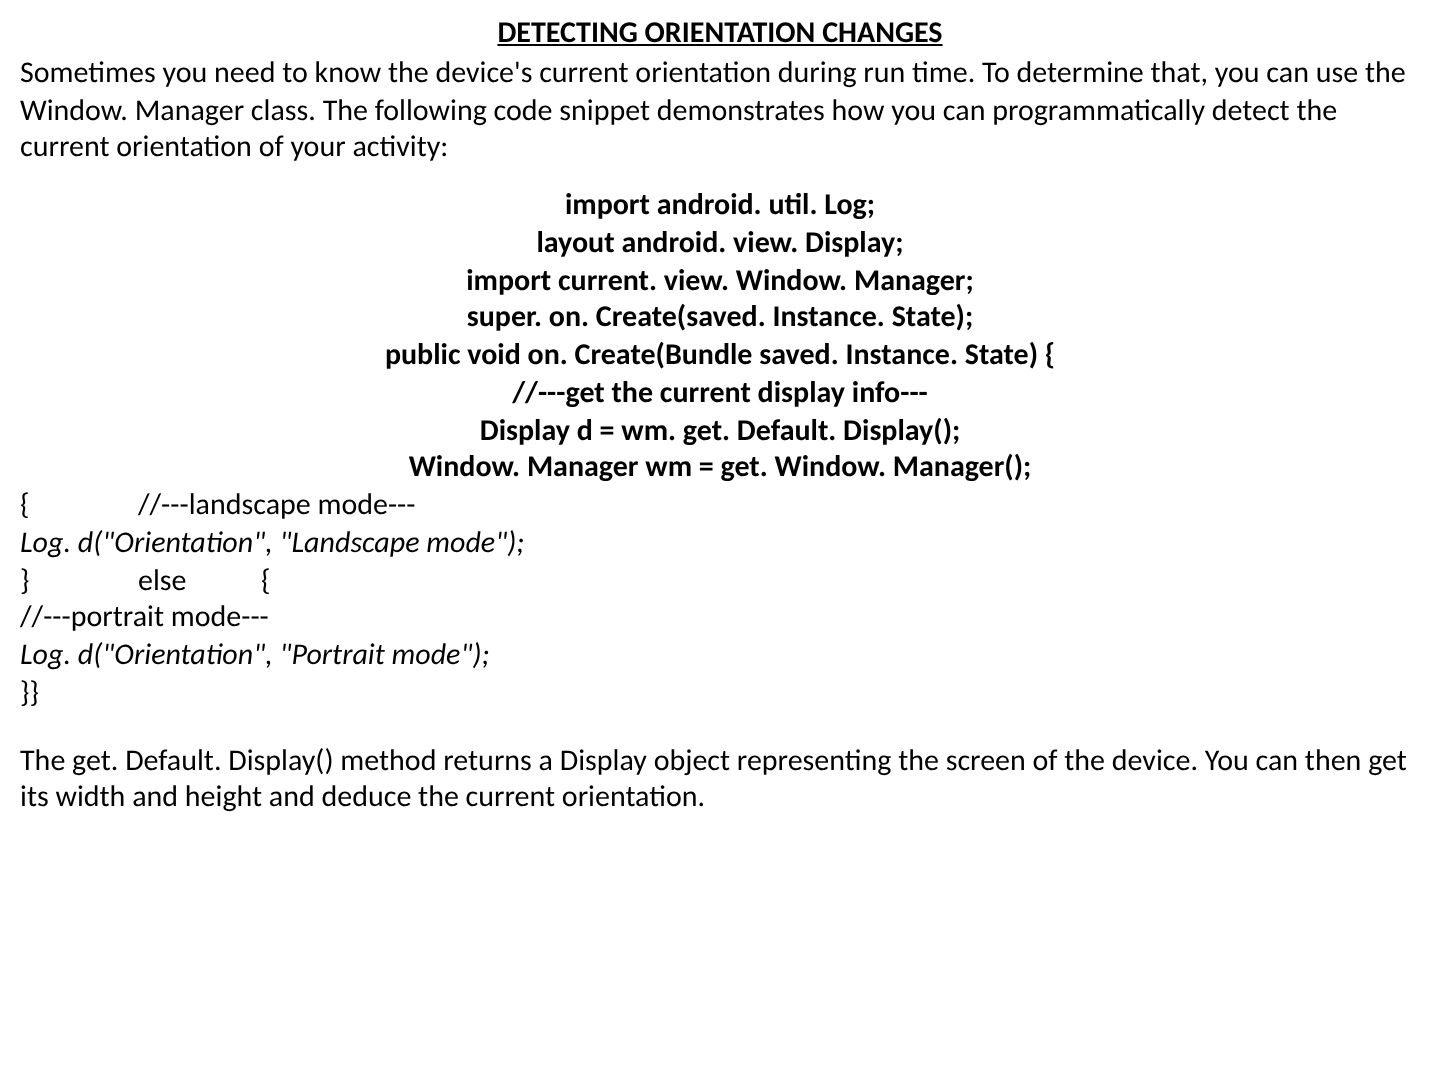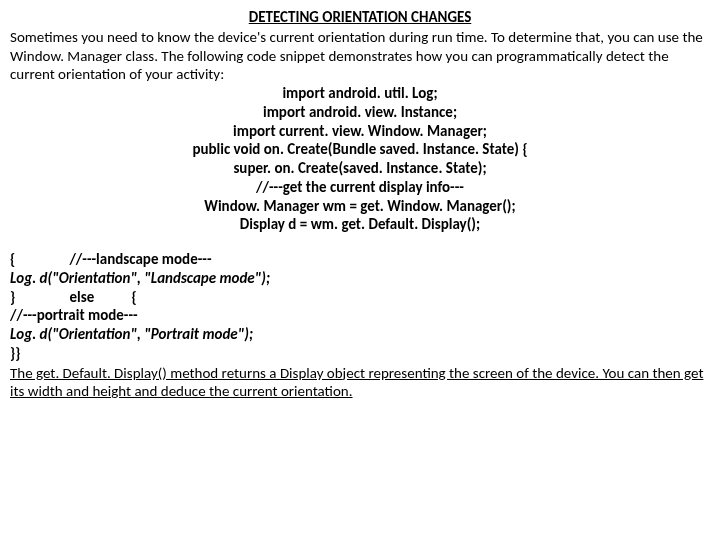--- a/index.html
+++ b/index.html
@@ -17,54 +17,54 @@
       font-weight: bold;
       text-decoration: underline;
       text-align: center;
     }
     .intro {
       margin-top: 1px;
     }
     .code-centered {
       text-align: center;
       font-weight: bold;
+      margin-top: 10px;
     }
     .code-centered .line {
       display: block;
     }
     .code-left {
-      font-weight: bold;
-      margin-top: 16px;
+      font-weight: normal;
+      margin-top: 0;
     }
     .code-left .line {
       display: block;
       white-space: pre;
     }
     .italic { font-style: italic; }
     .outro {
-      margin-top: 1px;
-      text-decoration: underline;
+      margin-top: 15px;
     }
   </style>
 </head>
 <body>
 
 <div class="heading">DETECTING ORIENTATION CHANGES</div>
 
 <div class="intro">Sometimes you need to know the device's current orientation during run time. To determine that, you can use the Window. Manager class. The following code snippet demonstrates how you can programmatically detect the current orientation of your activity:</div>
 
 <div class="code-centered">
   <span class="line">import android. util. Log;</span>
-  <span class="line">import android. view. Instance;</span>
+  <span class="line">layout android. view. Display;</span>
   <span class="line">import current. view. Window. Manager;</span>
+  <span class="line">super. on. Create(saved. Instance. State);</span>
   <span class="line">public void on. Create(Bundle saved. Instance. State) {</span>
-  <span class="line">super. on. Create(saved. Instance. State);</span>
   <span class="line">//---get the current display info---</span>
+  <span class="line">Display d = wm. get. Default. Display();</span>
   <span class="line">Window. Manager wm = get. Window. Manager();</span>
-  <span class="line">Display d = wm. get. Default. Display();</span>
 </div>
 
 <div class="code-left">
   <span class="line">{                //---landscape mode---</span>
   <span class="line italic">Log. d("Orientation", "Landscape mode");</span>
   <span class="line">}                else           {</span>
   <span class="line">//---portrait mode---</span>
   <span class="line italic">Log. d("Orientation", "Portrait mode");</span>
   <span class="line">}}</span>
 </div>

